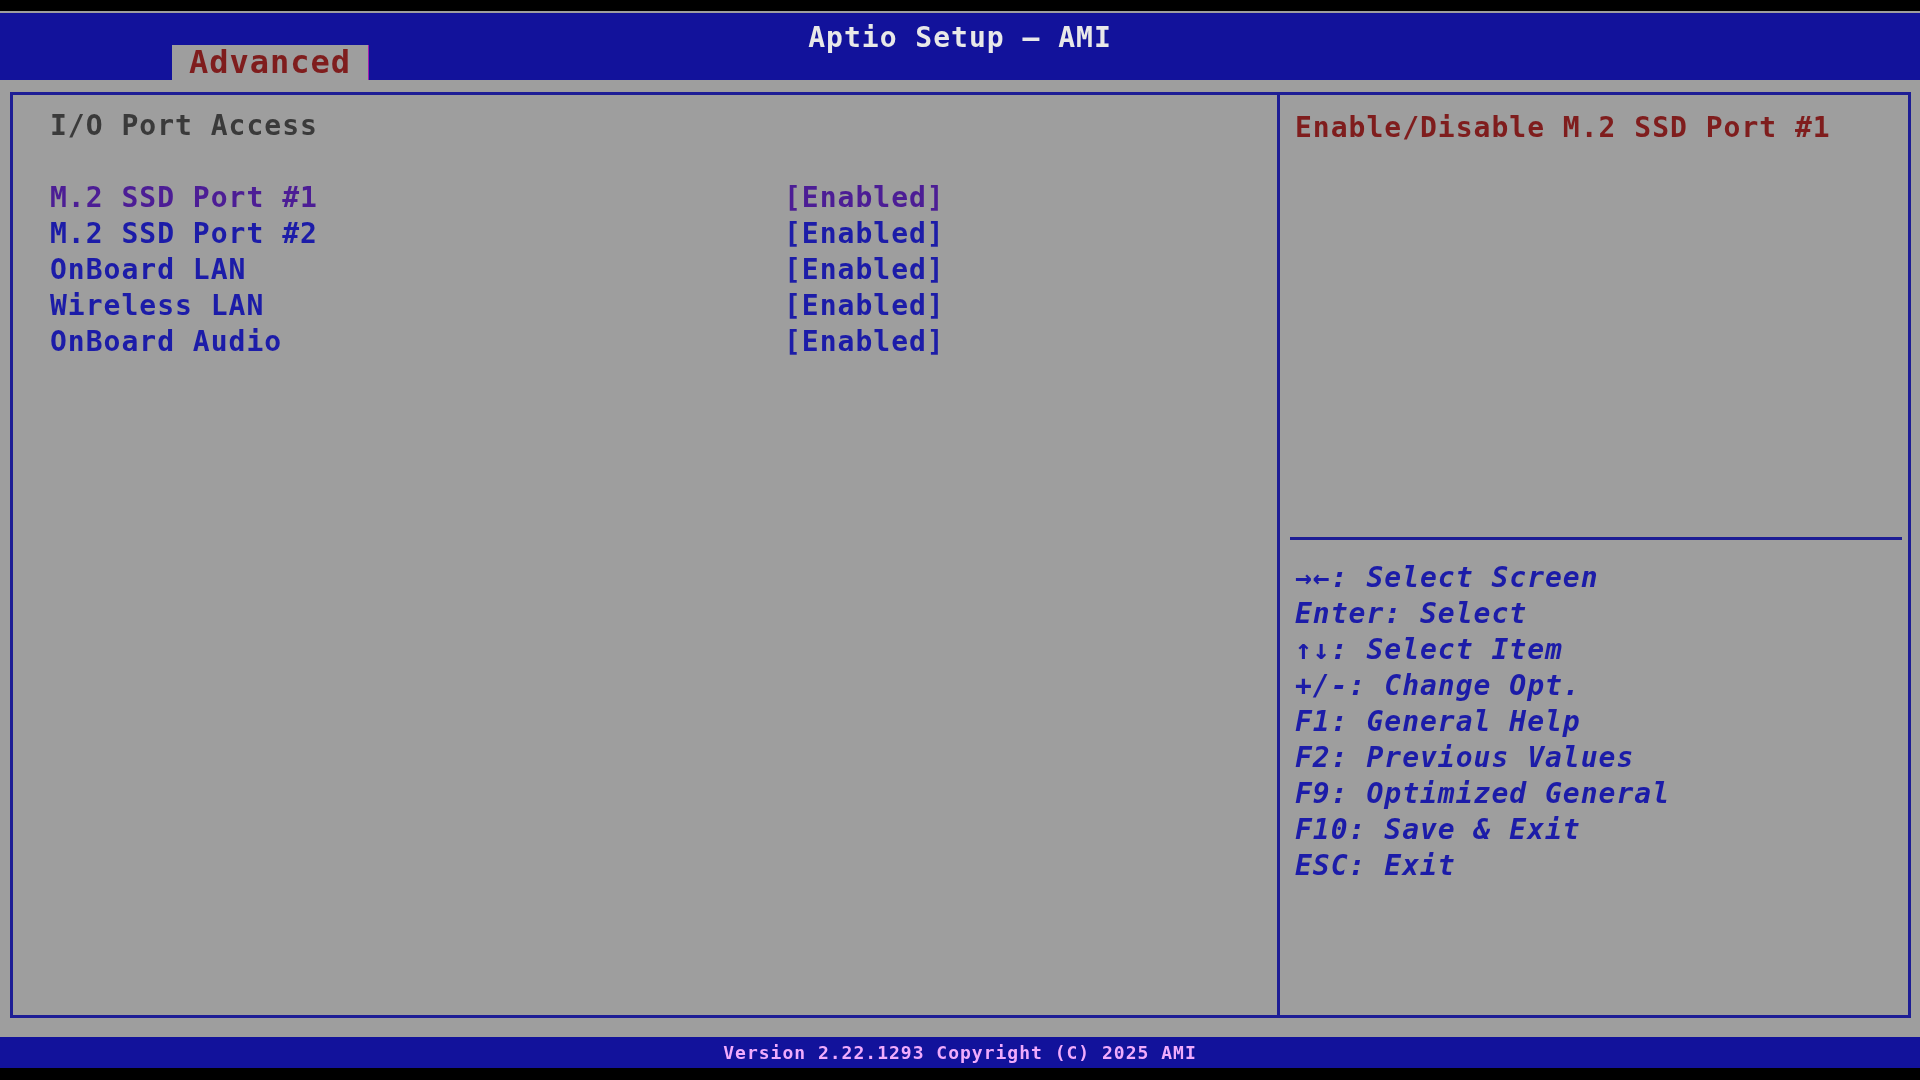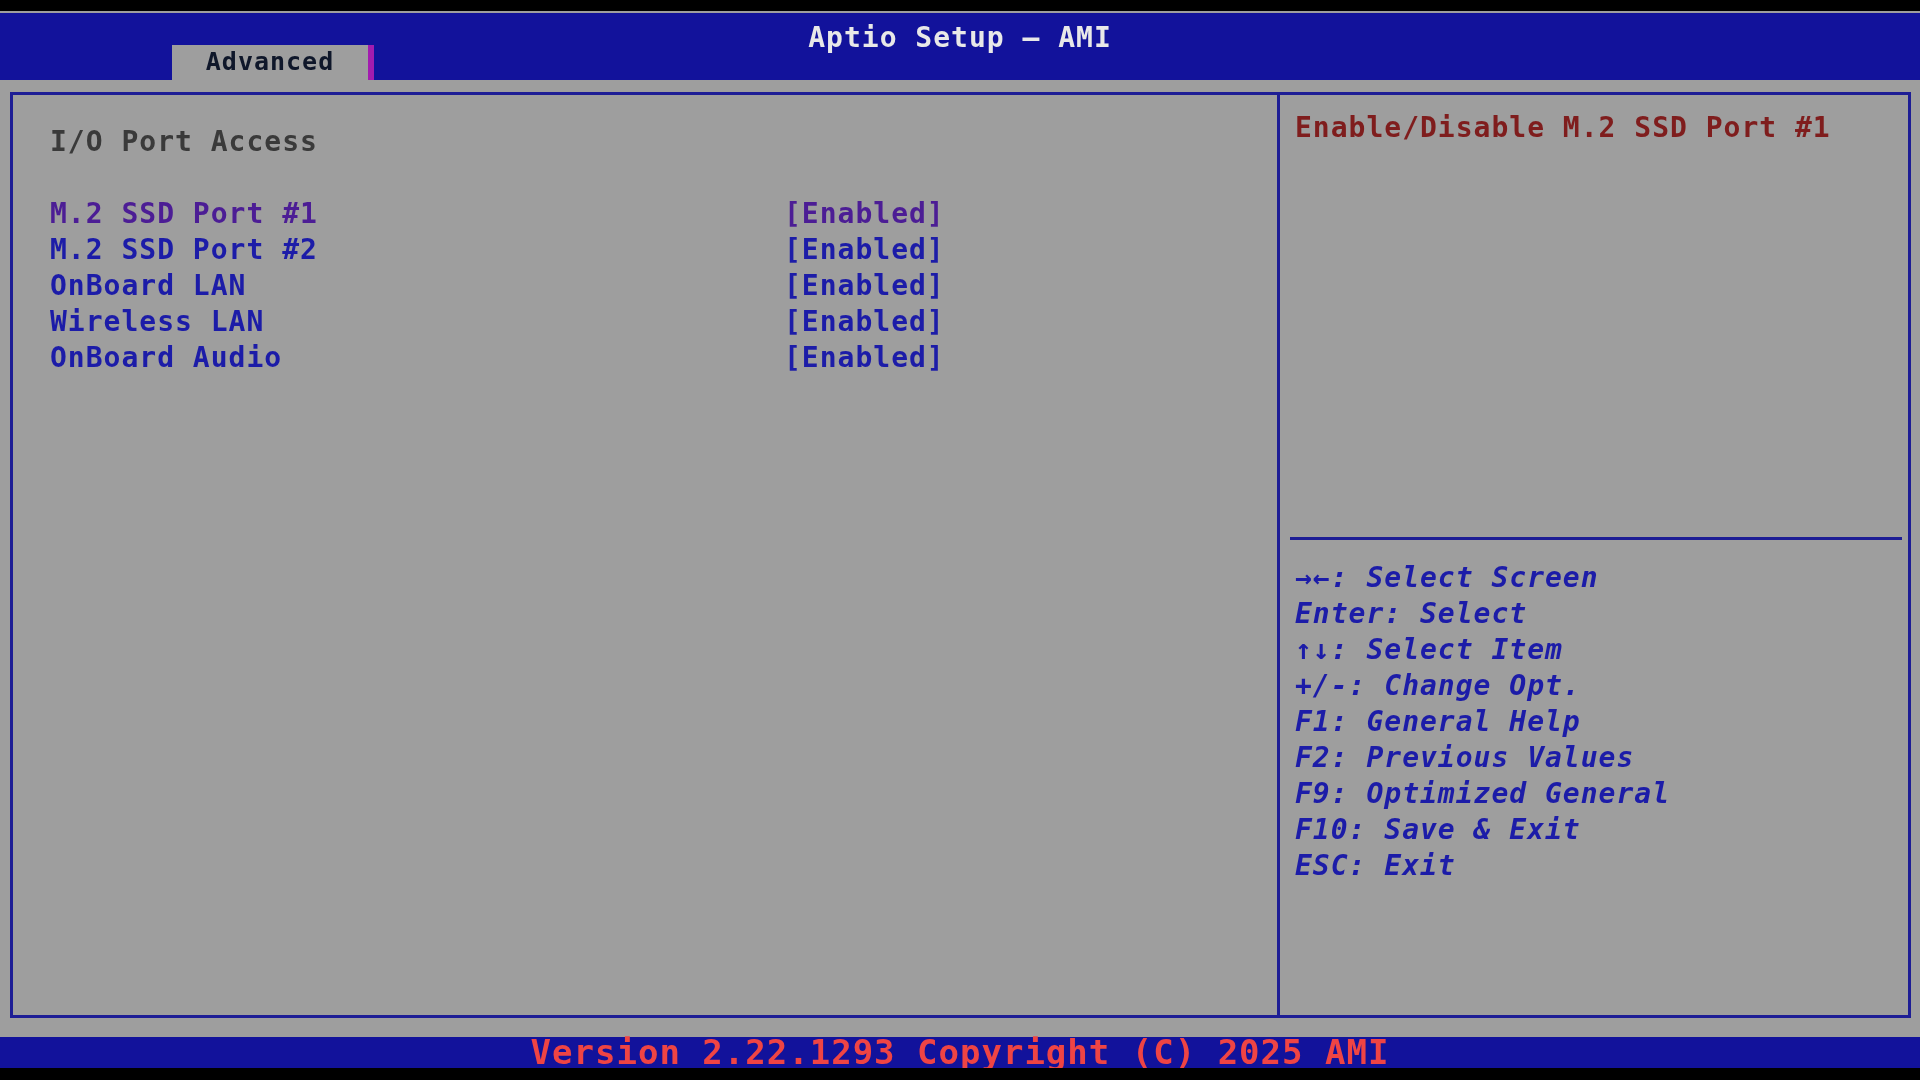--- a/index.html
+++ b/index.html
@@ -13,47 +13,47 @@
   .screen{position:absolute;top:0;left:0;width:1920px;height:1080px;}
 
   .strip{position:absolute;left:0;width:1920px;background:#000;}
   .strip-top{top:0;height:11px;}
   .strip-bottom{top:1068px;height:12px;}
 
   .titlebar{position:absolute;top:13px;left:0;width:1920px;height:67px;background:#12129b;}
   .title{position:absolute;top:8px;left:0;width:100%;text-align:center;
          color:#e8e8e8;font-size:28px;letter-spacing:1px;}
   .tab{position:absolute;left:172px;top:32px;width:196px;height:35px;
-       background:#9e9e9e;color:#0f172a;font-size:25px;letter-spacing:1px;
+       background:#9e9e9e;color:#7f1d1d;font-size:32px;letter-spacing:1px;
        text-align:center;line-height:34px;
-       border-right:6px solid #a21caf;}
+       border-right:1px solid #a21caf;}
 
   .frame{position:absolute;left:10px;top:92px;width:1901px;height:926px;
          border:3px solid #1d1d95;box-sizing:border-box;}
 
   .vdiv{position:absolute;top:0;bottom:0;left:1264px;width:3px;background:#1d1d95;}
 
-  .left-pane{position:absolute;left:0;top:16px;width:1264px;bottom:0;padding-left:28px;}
+  .left-pane{position:absolute;left:0;top:0;width:1264px;bottom:0;padding-left:28px;}
   .section-title{position:absolute;left:37px;top:14px;color:#3a3a3a;
                  font-size:28px;letter-spacing:1px;}
   .items{position:absolute;left:0;top:86px;right:0;}
   .item{position:relative;height:36px;color:#1c1ca8;font-size:28px;letter-spacing:1px;}
   .item .label{position:absolute;left:37px;}
   .item .value{position:absolute;left:759px;margin-left:12px;}
   .item.selected{color:#4c1d95;}
 
   .right-pane{position:absolute;left:1267px;top:0;right:0;bottom:0;}
   .help-desc{position:absolute;left:15px;top:16px;color:#7f1d1d;
              font-size:28px;letter-spacing:1px;}
   .hdiv{position:absolute;left:10px;right:6px;top:442px;height:3px;background:#1d1d95;}
   .hints{position:absolute;left:15px;top:466px;right:6px;font-style:italic;}
   .hint{height:36px;color:#1c1ca8;font-size:28px;letter-spacing:1px;white-space:pre;}
 
   .statusbar{position:absolute;left:0;top:1037px;width:1920px;height:31px;background:#12129b;}
-  .version{width:100%;text-align:center;color:#ef4444;font-size:34px;
+  .version{width:100%;text-align:center;color:#f0abfc;font-size:18px;
            line-height:31px;letter-spacing:1px;}
 </style>
 </head>
 <body>
 
 <div class="screen">
 
   <div class="strip strip-top"></div>
 
   <div class="titlebar">

